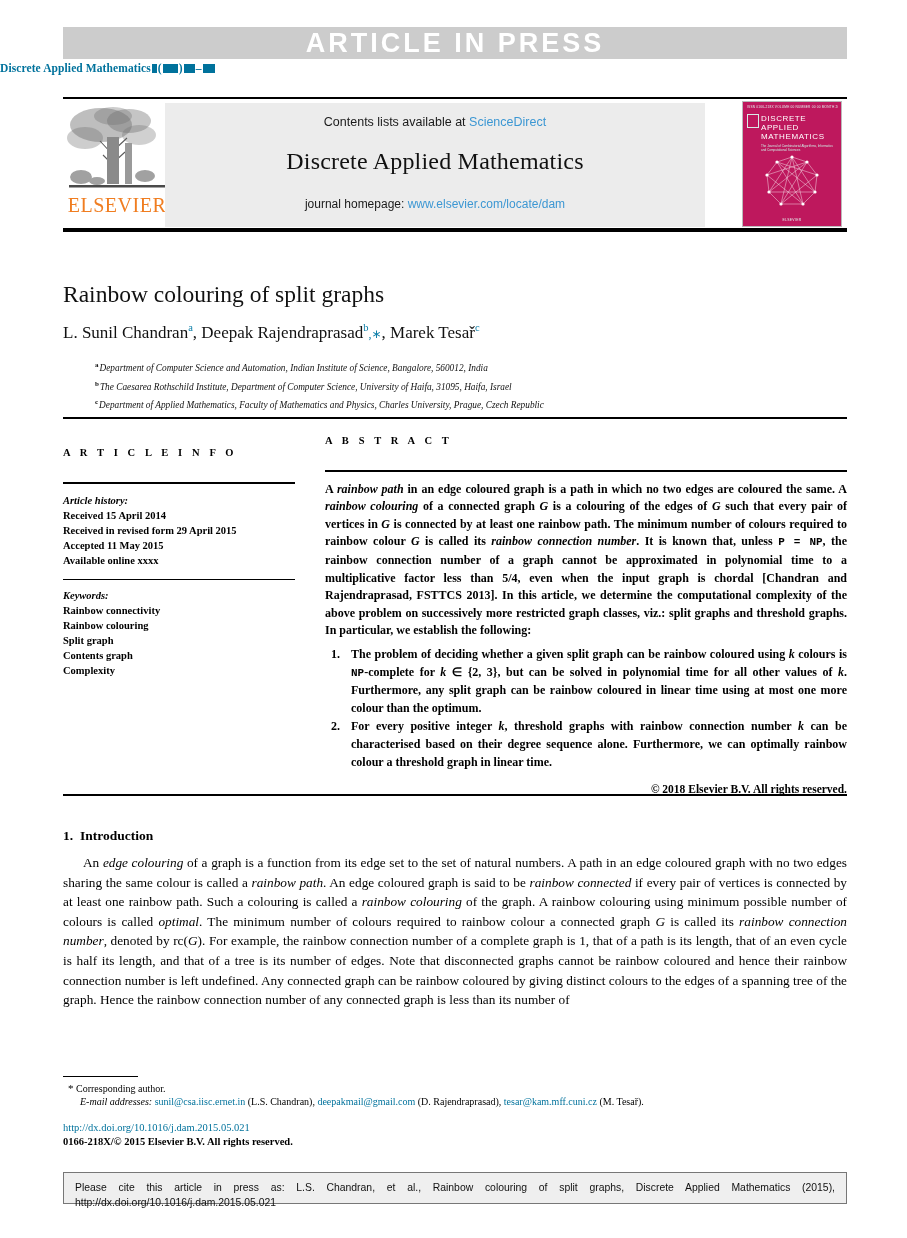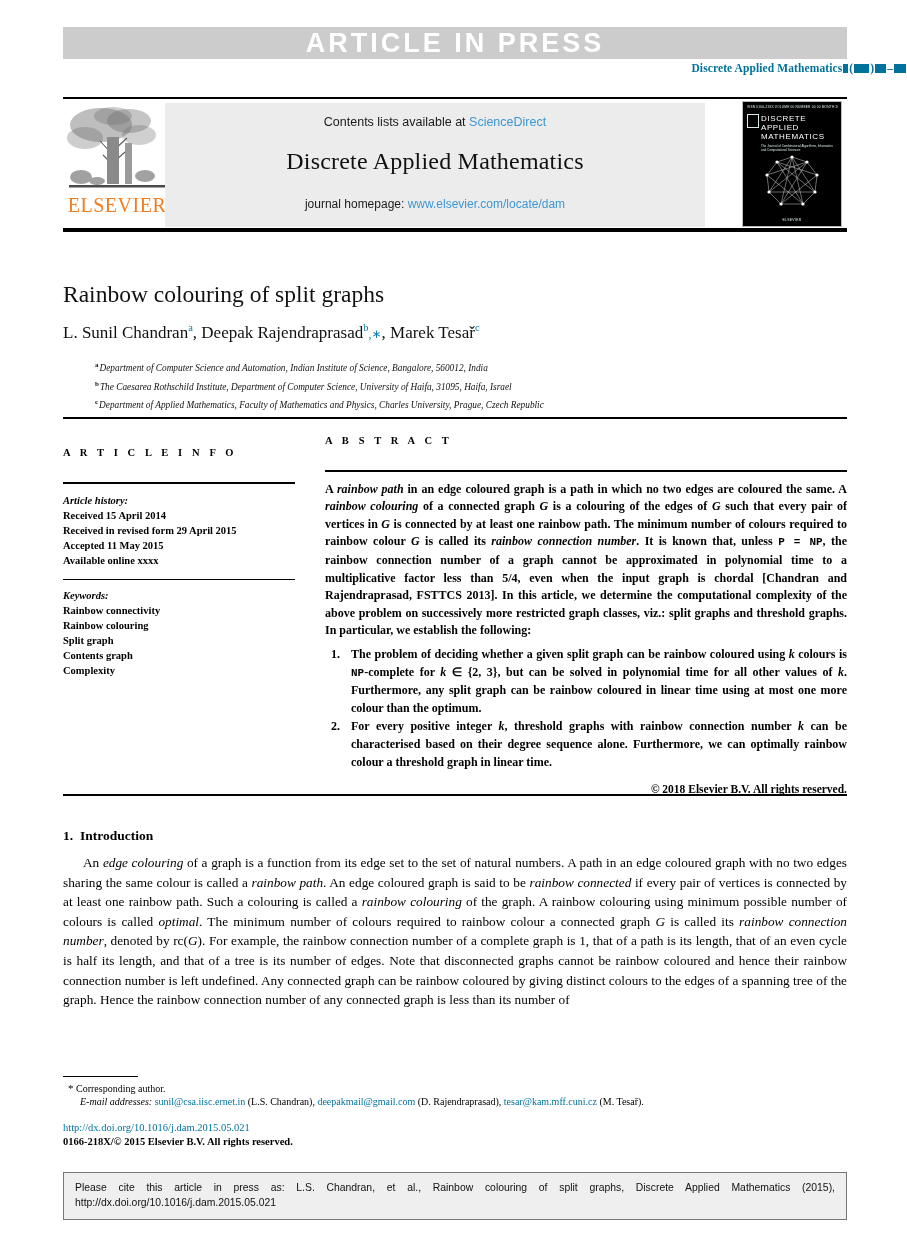--- a/index.html
+++ b/index.html
@@ -40,21 +40,21 @@
     font-size: 27px;
     letter-spacing: 3px;
     color: #ffffff;
     line-height: 1;
   }
   .journal-ref {
     position: absolute;
     left: 0;
     top: 62px;
     width: 907px;
-    text-align: right;
+    text-align: left;
     font-family: "Liberation Serif", serif;
     font-weight: bold;
     font-size: 11.5px;
     color: #00729c;
     letter-spacing: 0.1px;
   }
   .blk {
     display: inline-block;
     background: #00729c;
     vertical-align: -1px;
@@ -148,21 +148,21 @@
     color: #1a1a1a;
   }
   .homepage-line .hp-link { color: #3c97d3; }
 
   .cover-thumb {
     position: absolute;
     left: 679px;
     top: -2px;
     width: 98px;
     height: 124px;
-    background: #000000;
+    background: #be185d;
     border: 1px solid #bbb;
     overflow: hidden;
   }
   .cover-head {
     position: absolute;
     left: 4px; top: 3px; right: 3px;
     height: 7px;
     font-family: "Liberation Sans", sans-serif;
     font-size: 3.2px;
     color: #dff0ec;
@@ -450,21 +450,21 @@
     font-size: 10.5px;
     line-height: 14px;
   }
 
   
   .cite-box {
     position: absolute;
     left: 63px;
     top: 1172px;
     width: 784px;
-    height: 48px;
+    height: 32px;
     border: 1px solid #777;
     background: #efefef;
     box-sizing: border-box;
     padding: 7px 11px 0 11px;
   }
   .cite-line1 {
     font-family: "Liberation Sans", sans-serif;
     font-size: 10.4px;
     line-height: 15px;
     text-align: justify;

